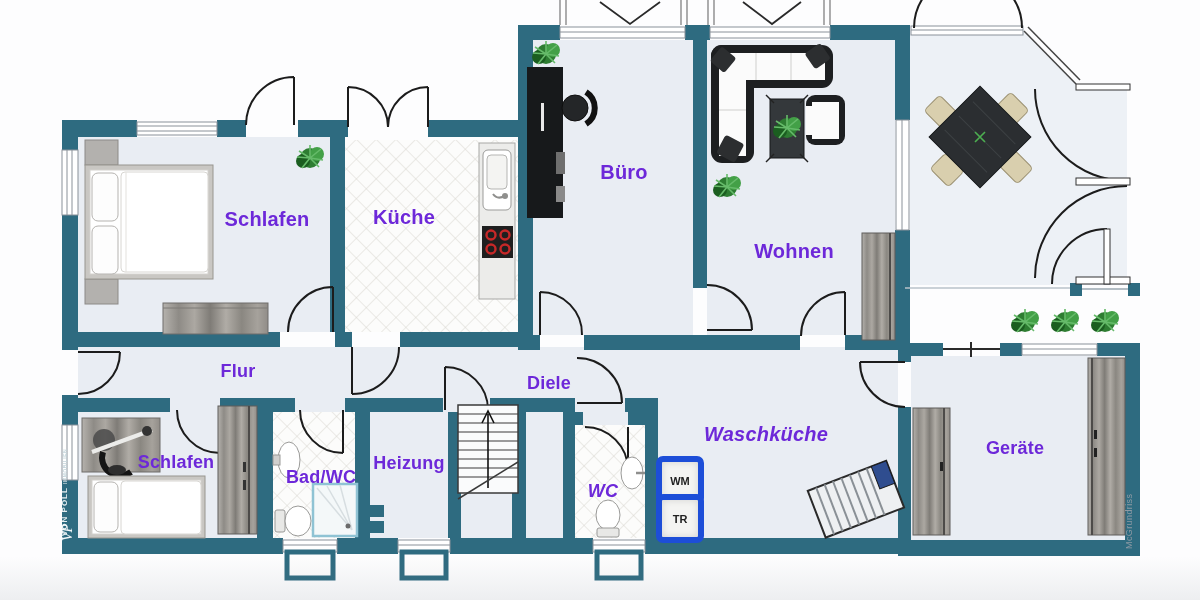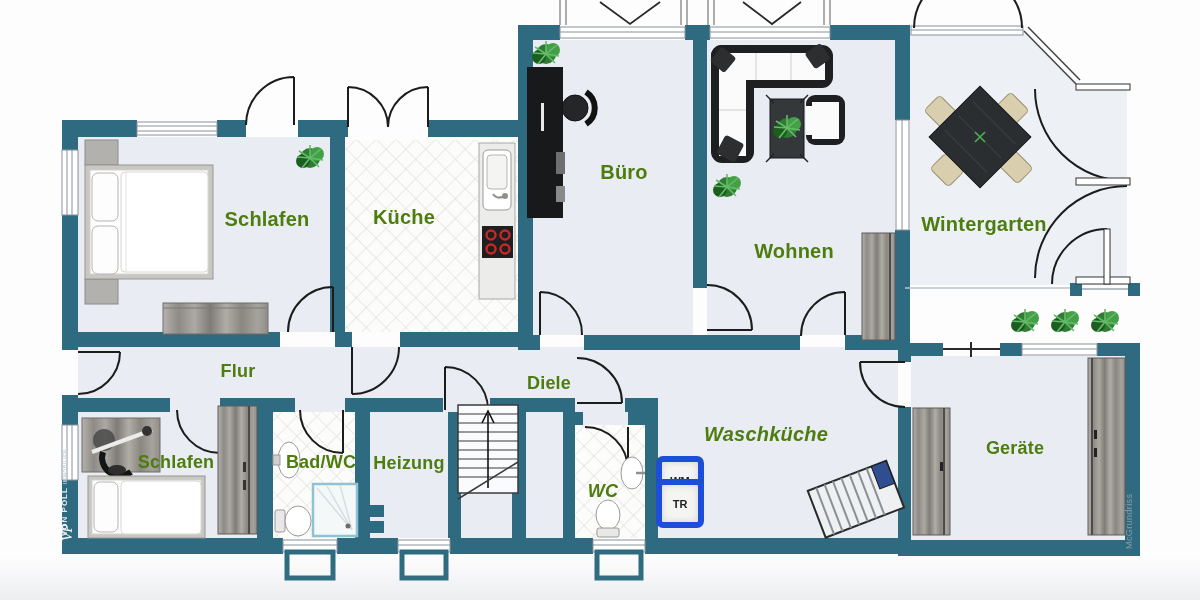--- a/index.html
+++ b/index.html
@@ -1,21 +1,21 @@
 <!DOCTYPE html>
 <html><head>
 <meta charset="utf-8">
 <style>
   html,body{margin:0;padding:0;background:#ffffff;}
   .stage{position:relative;width:1200px;height:600px;overflow:hidden;background:#fdfdfe;
          font-family:"Liberation Sans",sans-serif;}
   .shade{position:absolute;left:0;top:556px;width:1200px;height:44px;
          background:linear-gradient(180deg,rgba(0,0,0,0) 0%,rgba(120,130,140,.12) 100%);}
   svg{position:absolute;left:0;top:0;}
-  .lbl{position:absolute;transform:translate(-50%,-50%);color:#4d7c0f;font-weight:bold;
+  .lbl{position:absolute;transform:translate(-50%,-50%);color:#6d28d9;font-weight:bold;
        font-size:20px;white-space:nowrap;letter-spacing:.2px;}
   .lbl.small{font-size:18px;}
   .appl{position:absolute;width:36px;height:37px;background:#f4f4f2;border:6px solid #1d4ed8;
         border-radius:7px;box-shadow:inset 0 0 7px #d2d2d0;display:flex;align-items:center;
         justify-content:center;font-size:11px;font-weight:bold;color:#222;}
   .wm-left{position:absolute;left:61px;top:433px;height:118px;width:17px;
            writing-mode:vertical-rl;transform:rotate(180deg);text-align:center;
            color:#e3ecef;font-size:8px;font-weight:bold;letter-spacing:1px;line-height:8px;}
   .wm-left .sub{font-size:5px;letter-spacing:.5px;color:#c3d4da;}
   .wm-vp{position:absolute;left:60px;top:520px;width:18px;height:24px;color:#f2f6f8;
@@ -392,34 +392,33 @@
     <use href="#plant" x="1025" y="322"></use>
     <use href="#plant" x="1065" y="322"></use>
     <use href="#plant" x="1105" y="322"></use>
   </g>
 </svg>
 
 <div class="lbl" style="left:267px;top:219px;">Schlafen</div>
 <div class="lbl" style="left:404px;top:217px;">Küche</div>
 <div class="lbl" style="left:624px;top:172px;">Büro</div>
 <div class="lbl" style="left:794px;top:251px;">Wohnen</div>
-<div class="lbl" style="left:984px;top:224px;">Wintergarten</div>
 <div class="lbl small" style="left:238px;top:371px;">Flur</div>
 <div class="lbl small" style="left:549px;top:383px;">Diele</div>
 <div class="lbl small" style="left:176px;top:462px;">Schlafen</div>
-<div class="lbl small" style="left:321px;top:462px;">Bad/WC</div>
+<div class="lbl small" style="left:321px;top:477px;">Bad/WC</div>
 <div class="lbl small" style="left:409px;top:463px;">Heizung</div>
 <div class="lbl small" style="left:603px;top:491px;font-style:italic;">WC</div>
 <div class="lbl" style="left:766px;top:434px;font-style:italic;">Waschküche</div>
 <div class="lbl small" style="left:1015px;top:448px;">Geräte</div>
 
 <div class="appl" style="left:656px;top:456px;">
   <span>WM</span>
 </div>
-<div class="appl" style="left:656px;top:479px;">
+<div class="appl" style="left:656px;top:494px;">
   <span>TR</span>
 </div>
 
 <div class="wm-left">
   <span>VON POLL</span>
   <span class="sub">IMMOBILIEN</span>
 </div>
 <div class="wm-vp">VP</div>
 <div class="wm-right">McGrundriss</div>
 

